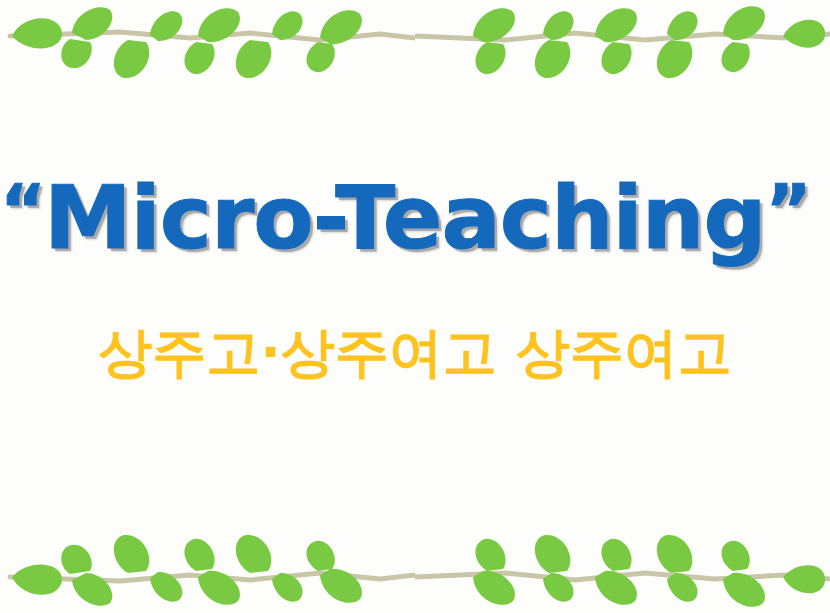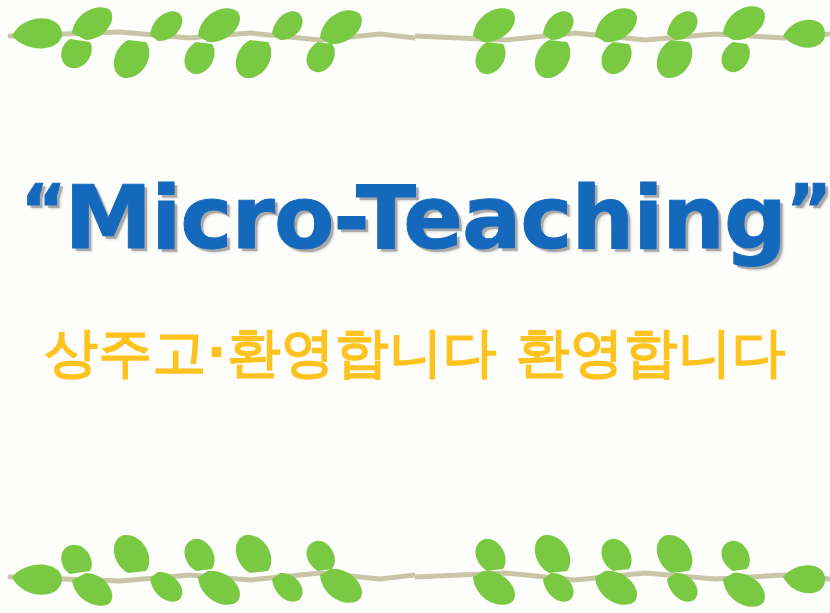--- a/index.html
+++ b/index.html
@@ -28,21 +28,21 @@
   .vine-top-right  { left: 415px; top: 0px; }
   .vine-bottom-left  { left: 0px;   top: 523px; transform: scaleY(-1); }
   .vine-bottom-right { left: 415px; top: 523px; transform: scaleY(-1); }
 
   
   .title-block {
     position: absolute;
     left: 0;
     top: 172px;
     width: 830px;
-    text-align: right;
+    text-align: left;
     white-space: nowrap;
   }
   .title-text {
     display: inline-block;
     font-family: "DejaVu Sans", sans-serif;
     font-weight: bold;
     font-size: 88px;
     line-height: 1.05;
     letter-spacing: -1px;
     color: #1569bd;
@@ -161,16 +161,16 @@
         <path d="M318 42 C304 50, 302 68, 316 72 C330 74, 340 54, 332 44 Z" fill="#7ac943"></path>
       </g>
     </svg>
   </div>
 
   <div class="title-block">
     <span class="title-text"><span class="quote-mark">“</span><span>Micro-Teaching</span><span class="quote-mark">”</span></span>
   </div>
 
   <div class="subtitle-block">
-    <span class="subtitle-text">상주고·환영합니다 환영합니다</span>
+    <span class="subtitle-text">상주고·상주여고 상주여고</span>
   </div>
 
 </div>
 
 </body></html>

